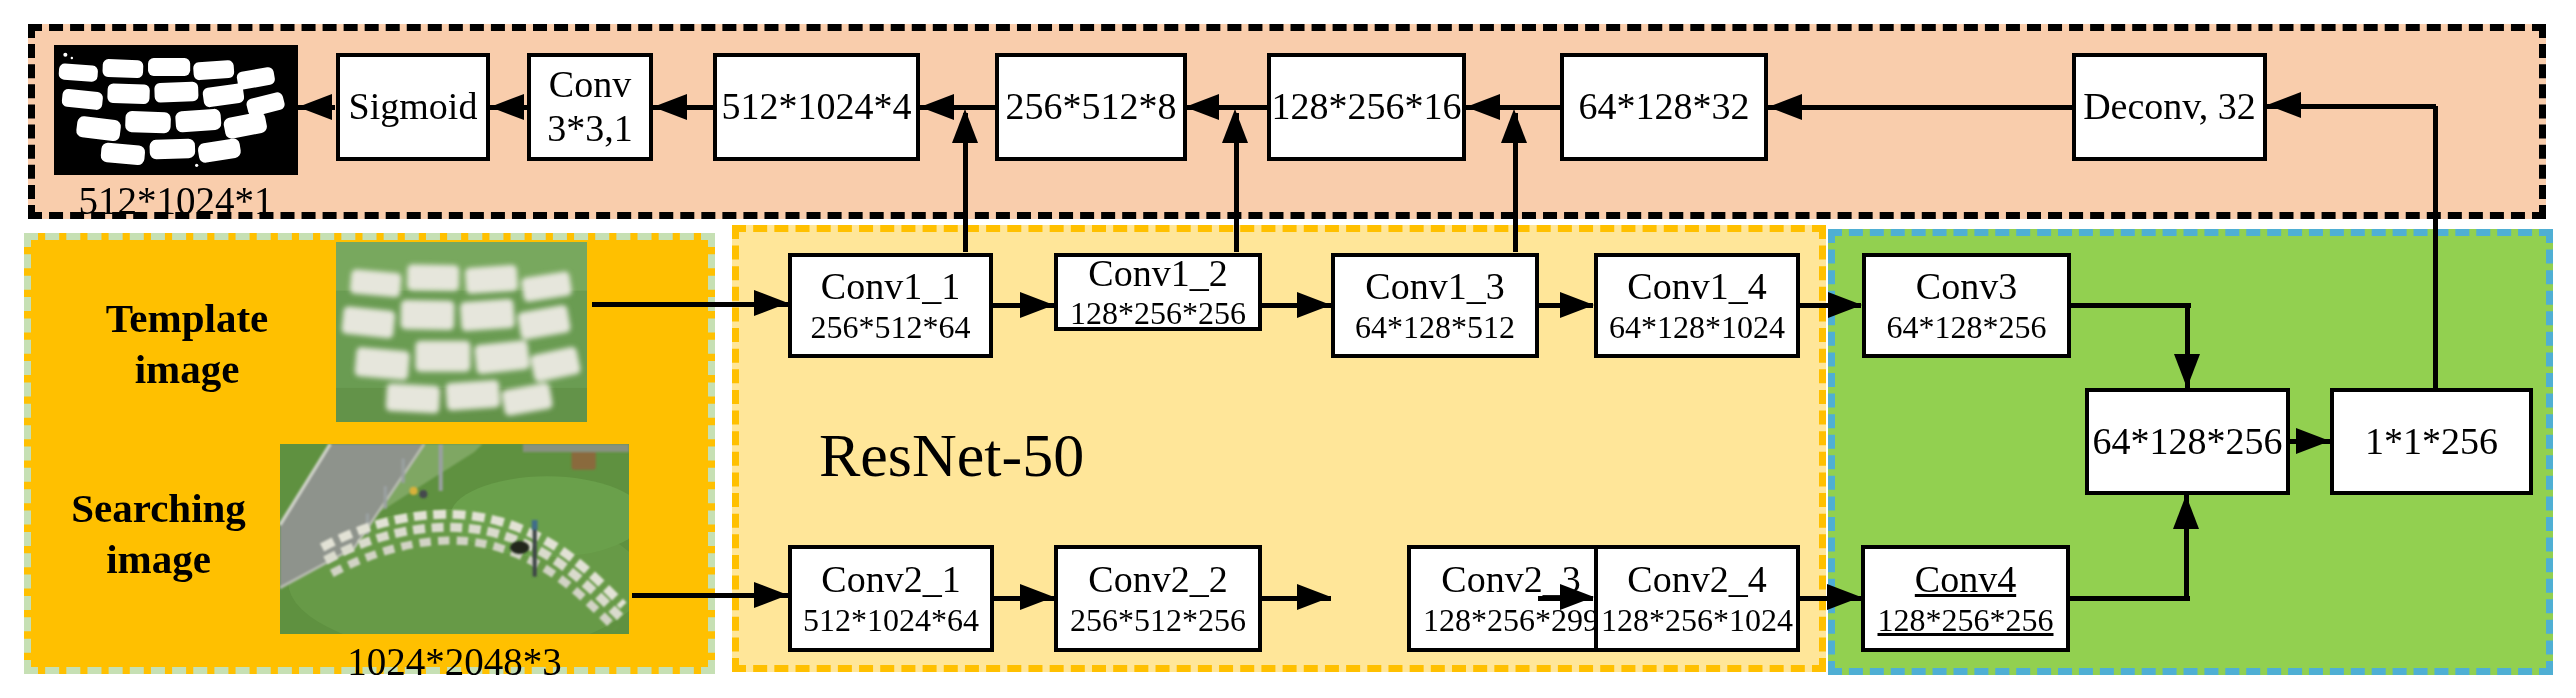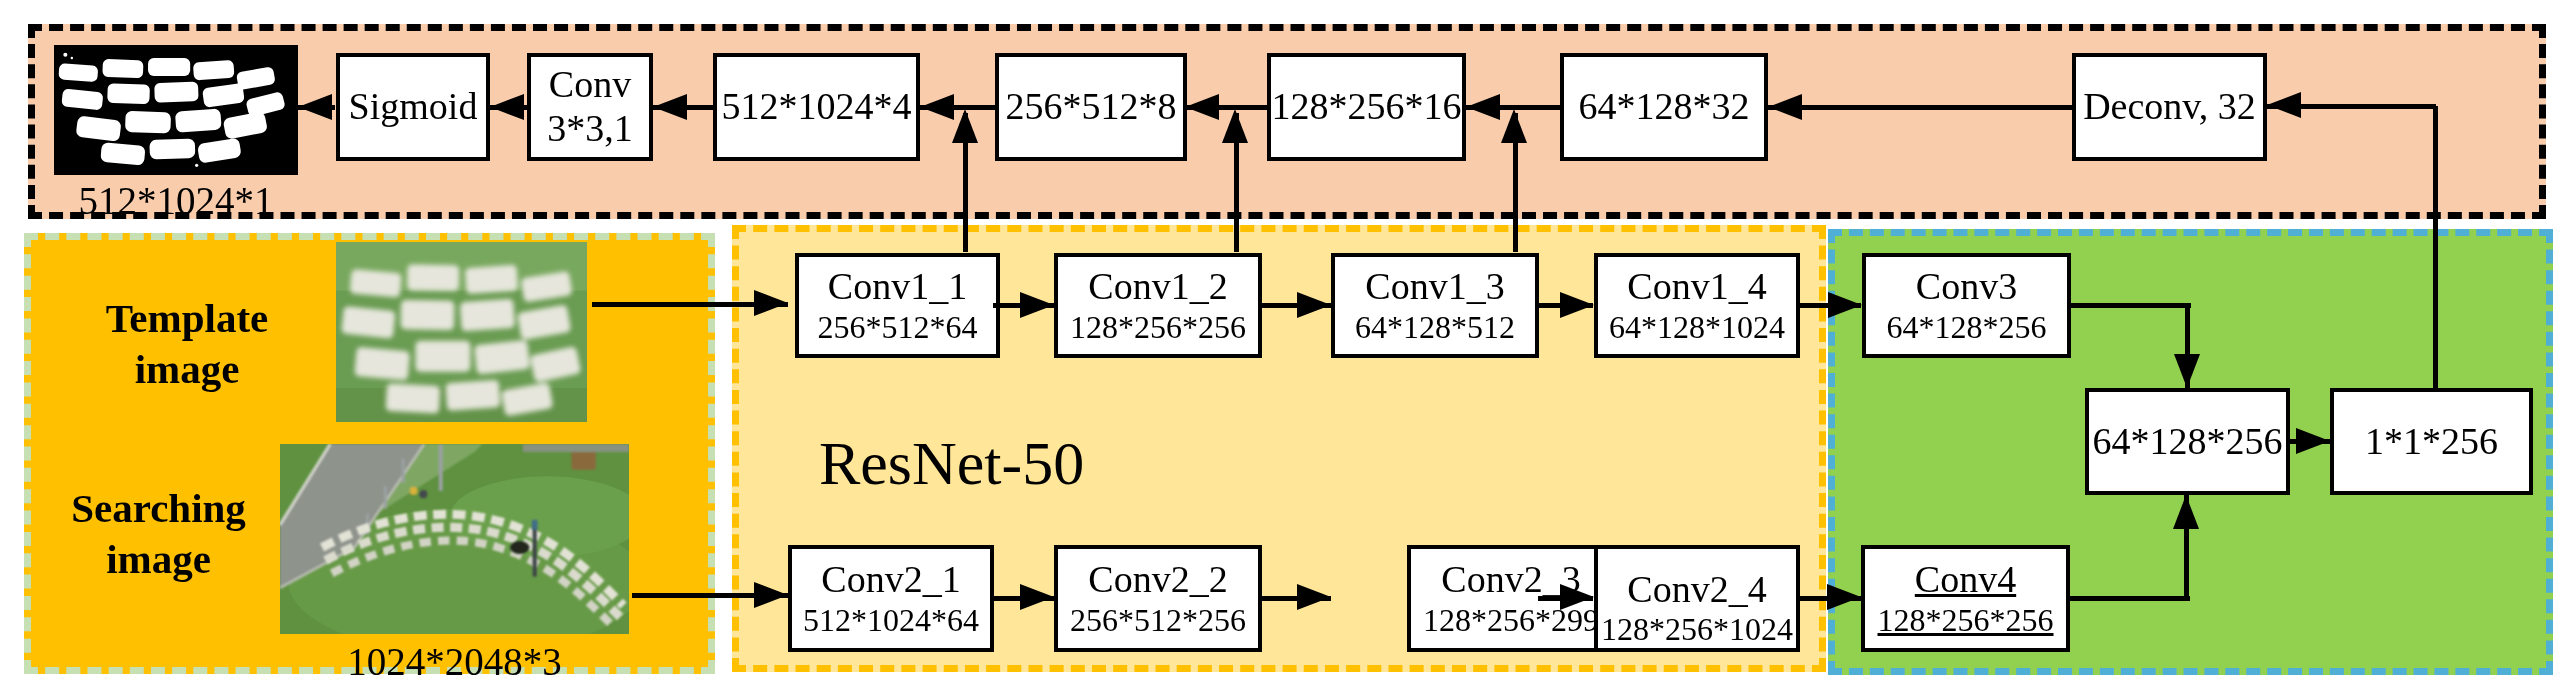--- a/index.html
+++ b/index.html
@@ -14,21 +14,21 @@
   
   .node{position:absolute;box-sizing:border-box;background:#fff;border:4px solid #000;
         display:flex;flex-direction:column;align-items:center;justify-content:center;
         text-align:center;line-height:1.15;}
   .node .nm{font-size:38px;display:block;}
   .node .dm{font-size:32px;display:block;}
   .single{font-size:38px;}
   
   .cap{position:absolute;font-size:39px;text-align:center;}
   .blabel{position:absolute;font-size:41px;font-weight:bold;text-align:center;line-height:1.25;}
-  .bigtitle{position:absolute;font-size:62px;margin-top:8px;}
+  .bigtitle{position:absolute;font-size:62px;}
   
   .hl{position:absolute;height:4.9px;background:#000;}
   .vl{position:absolute;width:4.9px;background:#000;}
   .ah{position:absolute;width:0;height:0;}
   .ah.l{border-top:13.8px solid transparent;border-bottom:13.8px solid transparent;border-right:34px solid #000;}
   .ah.r{border-top:13.8px solid transparent;border-bottom:13.8px solid transparent;border-left:34px solid #000;}
   .ah.u{border-left:13.8px solid transparent;border-right:13.8px solid transparent;border-bottom:34px solid #000;}
   .ah.d{border-left:13.8px solid transparent;border-right:13.8px solid transparent;border-top:34px solid #000;}
   .photo{position:absolute;}
   .photo svg{display:block;width:100%;height:100%;}
@@ -164,25 +164,25 @@
   <div class="node single" style="left:1267px;top:53px;width:199px;height:108px;">
     <span>128*256*16</span>
   </div>
   <div class="node single" style="left:1560px;top:53px;width:208px;height:108px;">
     <span>64*128*32</span>
   </div>
   <div class="node single" style="left:2072px;top:53px;width:195px;height:108px;">
     <span>Deconv, 32</span>
   </div>
 
-  <div class="node" style="left:788px;top:253px;width:205px;height:105px;margin-left:7px;">
+  <div class="node" style="left:788px;top:253px;width:205px;height:105px;">
     <span class="nm">Conv1_1</span>
     <span class="dm">256*512*64</span>
   </div>
-  <div class="node" style="left:1054px;top:253px;width:208px;height:105px;">
+  <div class="node" style="left:1054px;top:253px;width:208px;height:78px;">
     <span class="nm">Conv1_2</span>
     <span class="dm">128*256*256</span>
   </div>
   <div class="node" style="left:1331px;top:253px;width:208px;height:105px;">
     <span class="nm">Conv1_3</span>
     <span class="dm">64*128*512</span>
   </div>
   <div class="node" style="left:1594px;top:253px;width:206px;height:105px;">
     <span class="nm">Conv1_4</span>
     <span class="dm">64*128*1024</span>
@@ -193,21 +193,21 @@
     <span class="dm">512*1024*64</span>
   </div>
   <div class="node" style="left:1054px;top:545px;width:208px;height:107px;text-align:center;">
     <span class="nm">Conv2_2</span>
     <span class="dm">256*512*256</span>
   </div>
   <div class="node" style="left:1407px;top:545px;width:208px;height:107px;text-align:right;">
     <span class="nm">Conv2_3</span>
     <span class="dm">128*256*299</span>
   </div>
-  <div class="node" style="left:1594px;top:545px;width:206px;height:107px;justify-content:flex-end;">
+  <div class="node" style="left:1594px;top:545px;width:206px;height:107px;">
     <span class="nm">Conv2_4</span>
     <span class="dm">128*256*1024</span>
   </div>
 
   <div class="node" style="left:1862px;top:253px;width:209px;height:105px;">
     <span class="nm">Conv3</span>
     <span class="dm">64*128*256</span>
   </div>
   <div class="node" style="left:1861px;top:545px;width:209px;height:107px;text-decoration:underline;">
     <span class="nm">Conv4</span>

